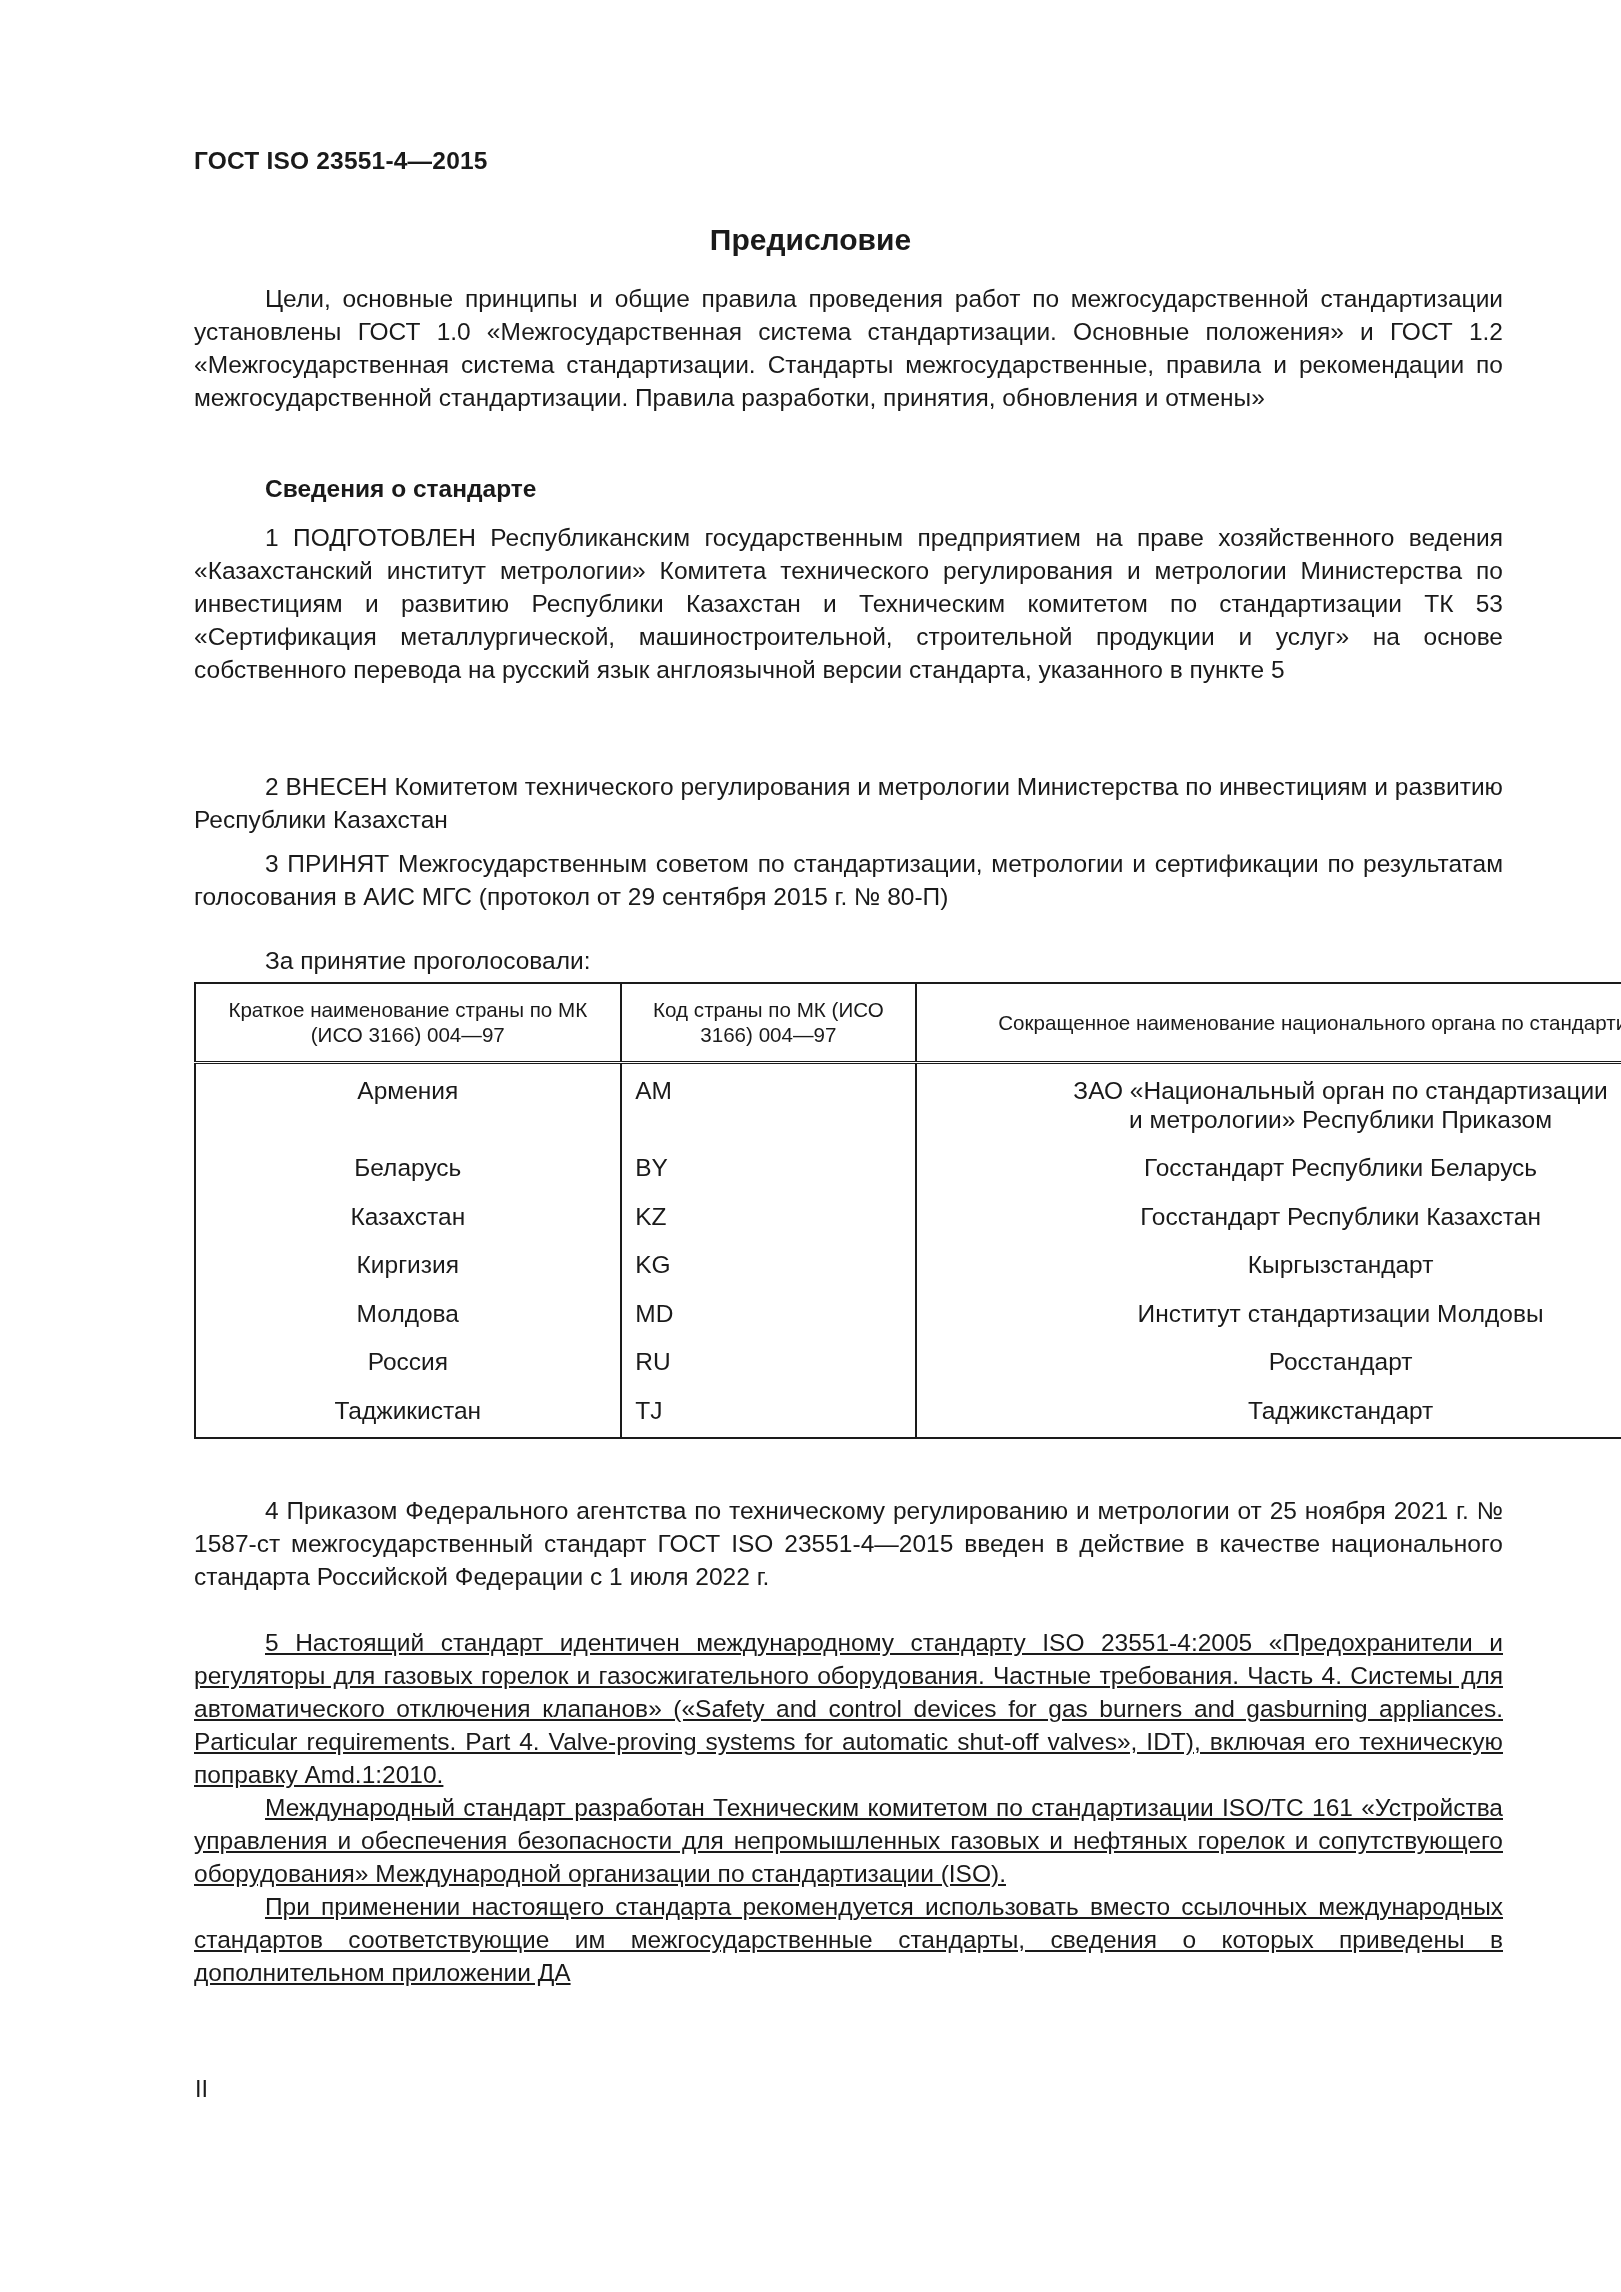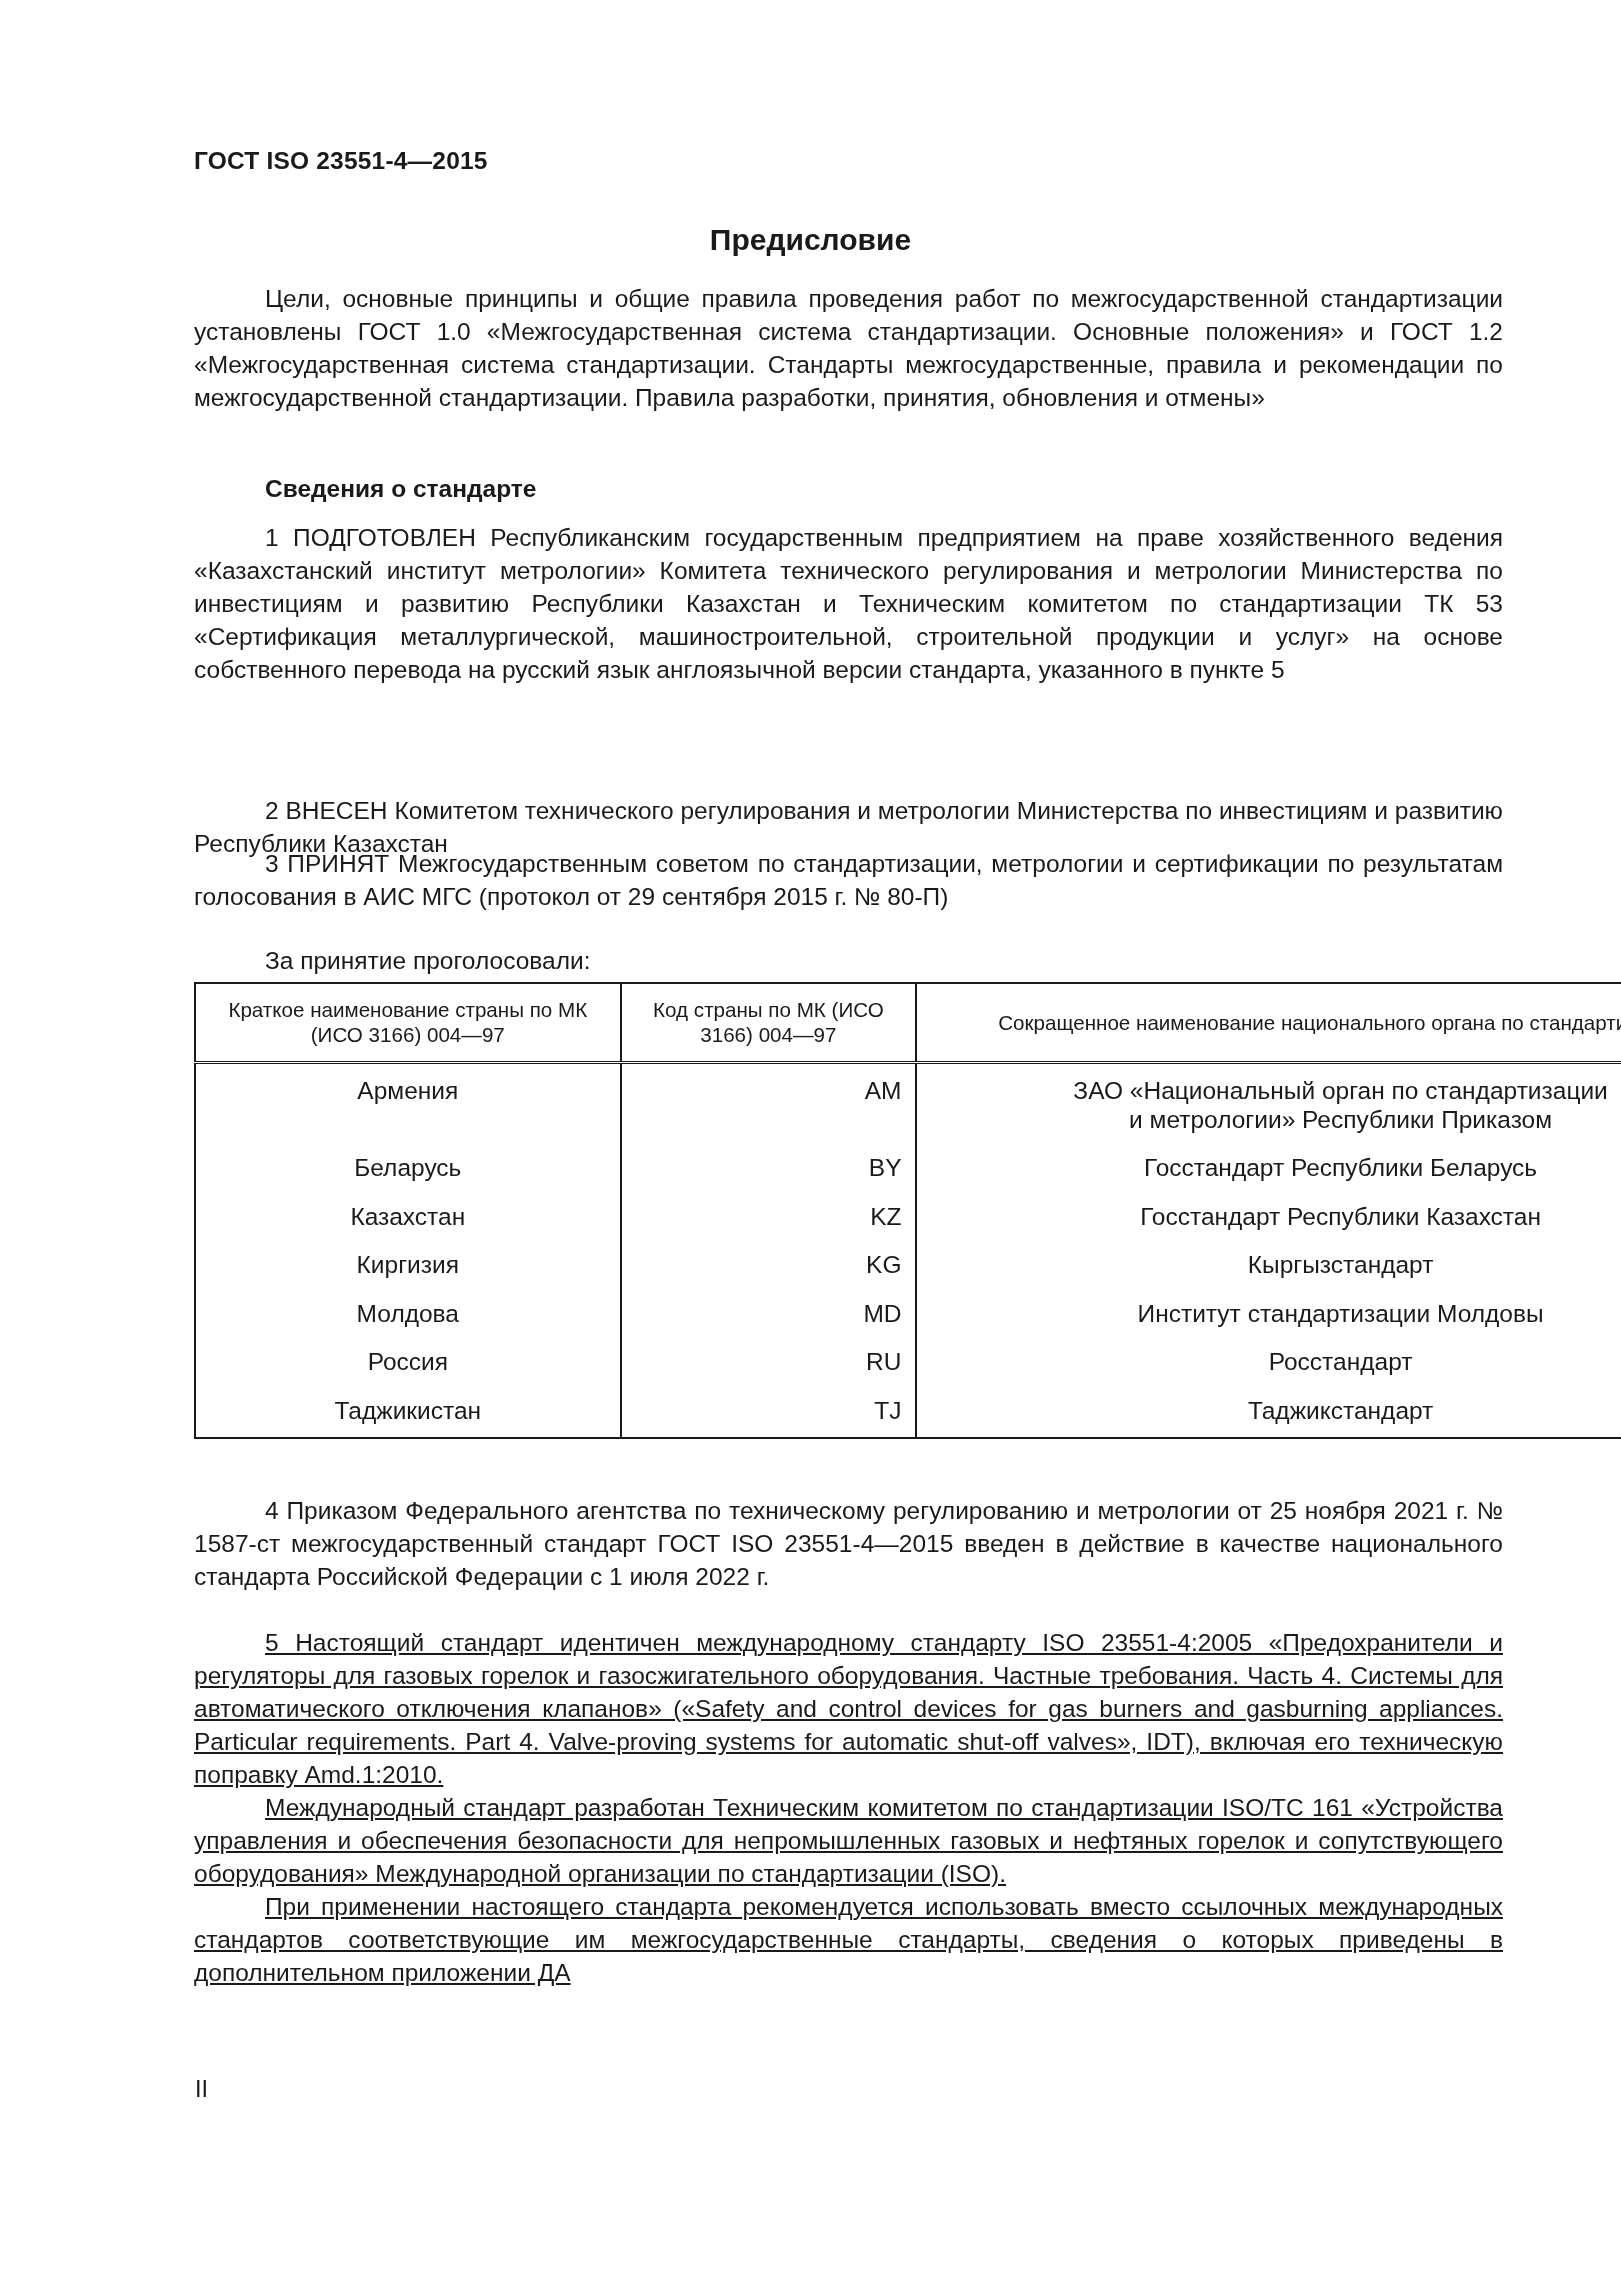--- a/index.html
+++ b/index.html
@@ -18,21 +18,21 @@
     }
     .content {
       position: absolute; left: 194px; width: 1309px;
       font-size: 24.5px; line-height: 33px;
     }
     .content p { margin: 0; text-align: justify; text-indent: 71px; }
     .sec-heading { font-weight: bold; text-indent: 71px; }
     .block1 { top: 282px; }
     .block-heading { top: 472px; }
     .block-p1 { top: 521px; }
-    .block-p2 { top: 794px; }
+    .block-p2 { top: 770px; }
     .block-p3 { top: 847px; }
     .block-vote-label { top: 944px; }
     .vote-label { padding-left: 71px; font-size: 24.5px; }
 
     .vote-table {
       position: absolute; left: 194px; top: 982px; width: 1572px;
       border-collapse: collapse; border: 2.9px solid #1a1a1a;
       font-size: 24.5px;
     }
     .vote-table th {
@@ -44,21 +44,21 @@
     }
     .vote-table th:last-child, .vote-table td:last-child { border-right: none; }
     .vote-table td {
       border-right: 2px solid #1a1a1a;
       vertical-align: top; line-height: 29px;
       padding: 3.9px 13.7px 15.7px 13.7px;
       text-align: center;
     }
     .vote-table tr.first td { padding-top: 11.8px; }
     .vote-table tr.last td { padding-bottom: 11.8px; }
-    .vote-table td.code { text-align: right; margin-left: 24px; }
+    .vote-table td.code { text-align: left; margin-left: 24px; }
     .col1 { width: 408px; }
     .col2 { width: 278px; }
 
     .block-p4 { top: 1494px; }
     .block-p5 { top: 1626px; text-decoration: underline; }
     .page-number {
       position: absolute; left: 195px; top: 2076px; font-size: 23.5px;
     }
   </style>
 </head>

